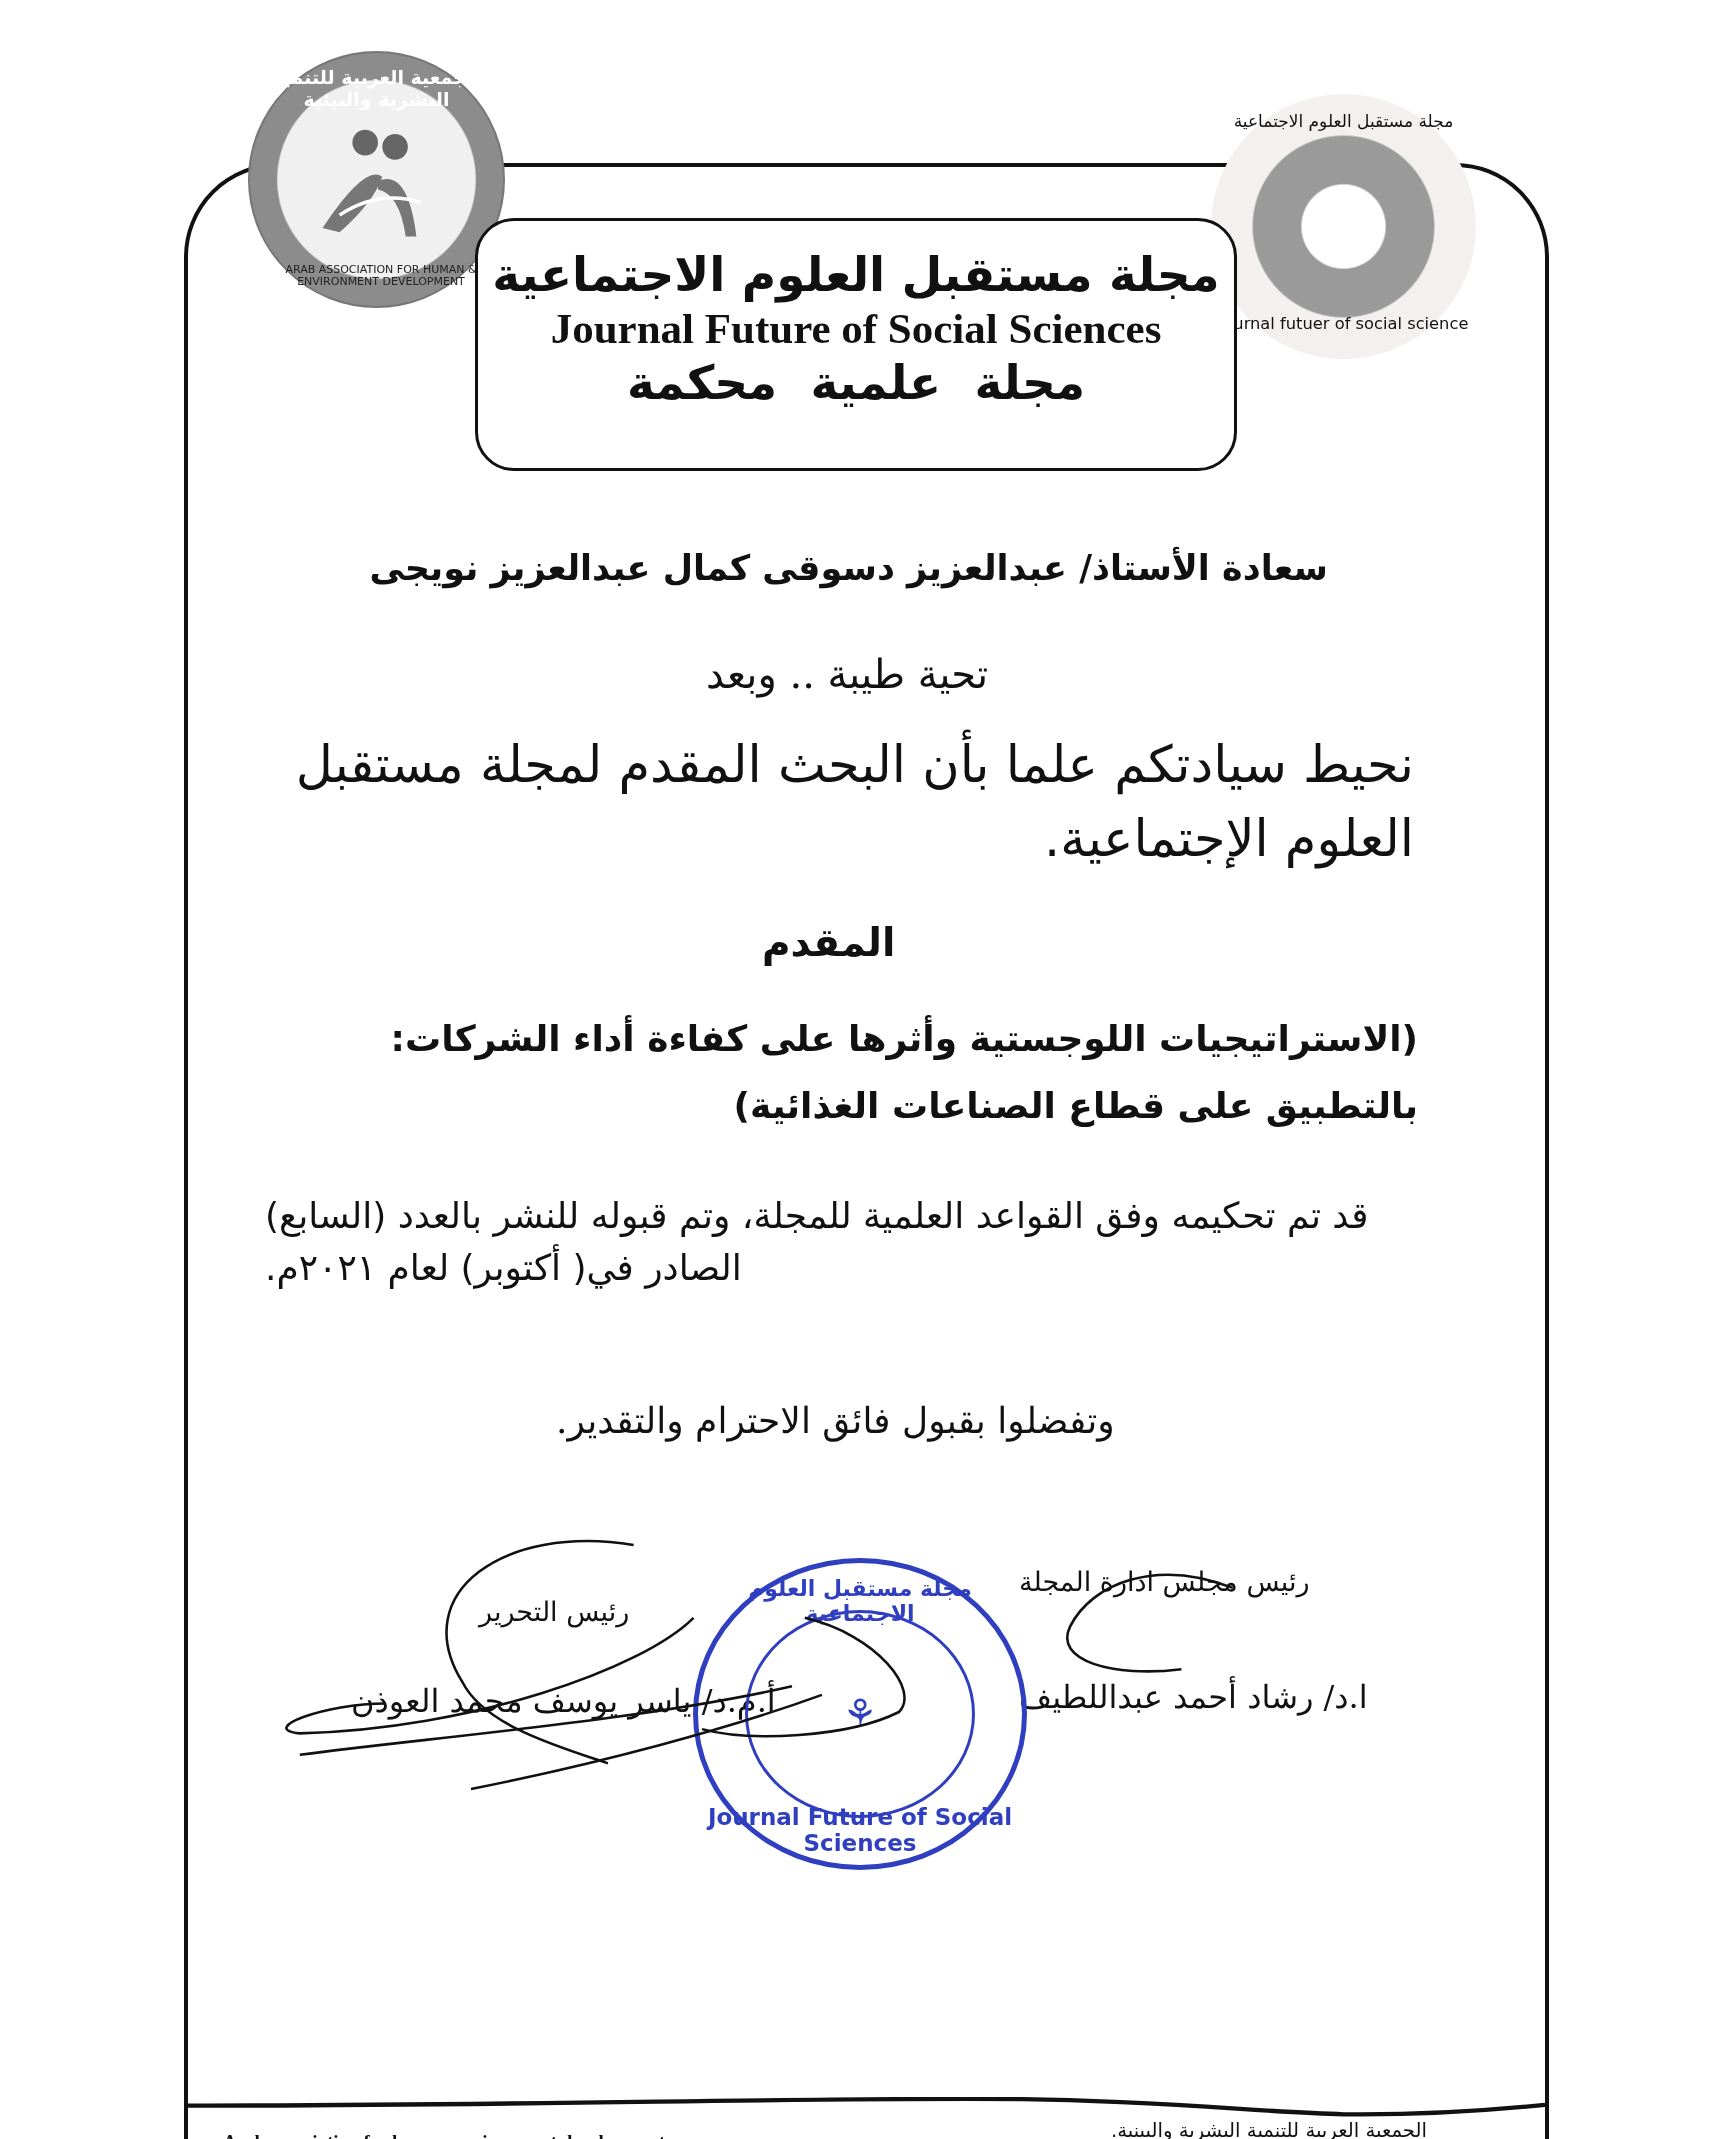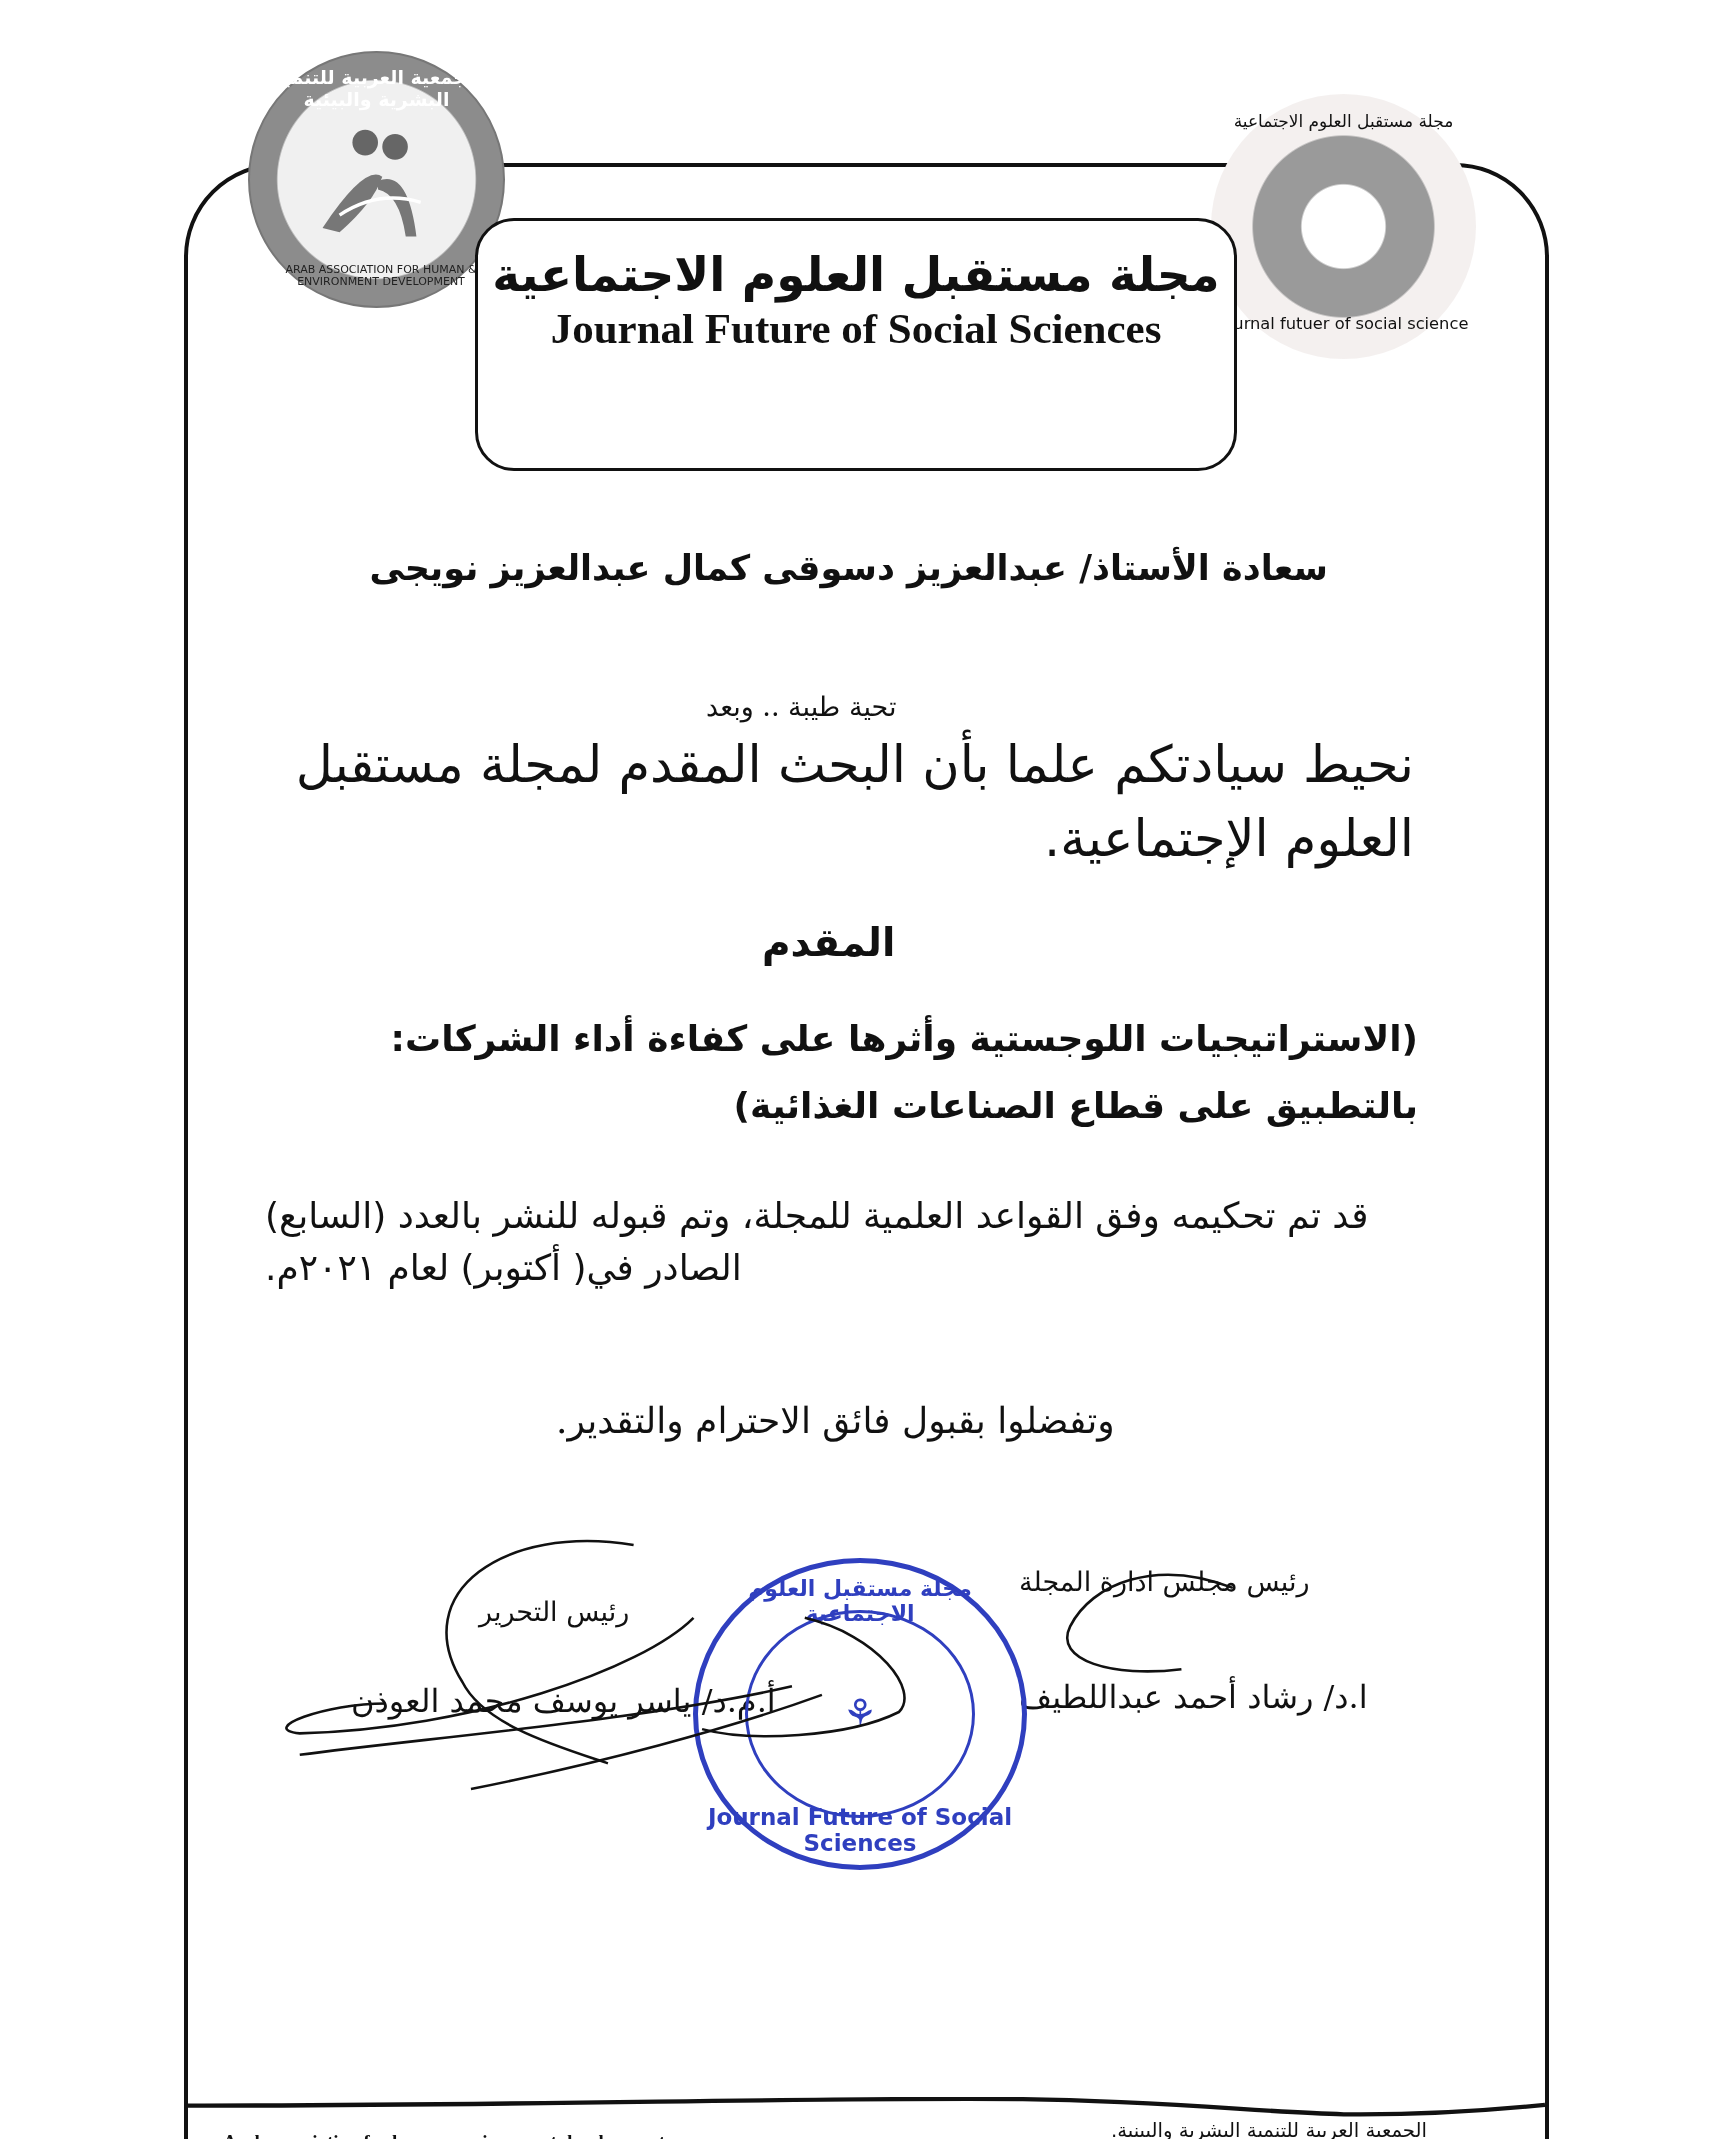--- a/index.html
+++ b/index.html
@@ -64,21 +64,21 @@
   .title-sub {
     font-family: "DejaVu Sans", sans-serif; font-weight: bold;
     font-size: 47px; direction: rtl; word-spacing: 17px; line-height: 1.2;
   }
   .addressee {
     position: absolute; right: 407px; top: 548px;
     font-size: 35px; font-weight: bold; direction: rtl;
   }
   .greeting {
     position: absolute; left: 706px; top: 651px;
-    font-family: "DejaVu Serif", serif; font-size: 27px; direction: rtl; margin-top: 40px;
+    font-family: "DejaVu Serif", serif; font-size: 40px; direction: rtl;
   }
   .intro {
     position: absolute; left: 257px; right: 321px; top: 728px;
     font-size: 51px; line-height: 1.45; direction: rtl; text-align: right;
   }
   .subject-label {
     position: absolute; left: 762px; top: 920px;
     font-size: 39px; font-weight: bold; direction: rtl;
   }
   .research-title {
@@ -151,20 +151,21 @@
 </div>
 
 <div class="logo logo-right">
   <div class="ar-ring">مجلة مستقبل العلوم الاجتماعية</div>
   <div class="en-ring">Journal futuer of social science</div>
 </div>
 
 <div class="title-box">
   <div class="title-ar">مجلة مستقبل العلوم الاجتماعية</div>
   <div class="title-en">Journal Future of Social Sciences</div>
+  <div class="title-sub">مجلة علمية محكمة</div>
 </div>
 
 <div class="addressee">سعادة الأستاذ/ عبدالعزيز دسوقى كمال عبدالعزيز نويجى</div>
 <div class="greeting">تحية طيبة .. وبعد</div>
 <div class="intro">نحيط سيادتكم علما بأن البحث المقدم لمجلة مستقبل العلوم الإجتماعية.</div>
 <div class="subject-label">المقدم</div>
 <div class="research-title">(الاستراتيجيات اللوجستية وأثرها على كفاءة أداء الشركات: بالتطبيق على قطاع الصناعات الغذائية)</div>
 <div class="acceptance">قد تم تحكيمه وفق القواعد العلمية للمجلة، وتم قبوله للنشر بالعدد (السابع) الصادر في( أكتوبر) لعام ٢٠٢١م.</div>
 <div class="closing">وتفضلوا بقبول فائق الاحترام والتقدير.</div>
 

